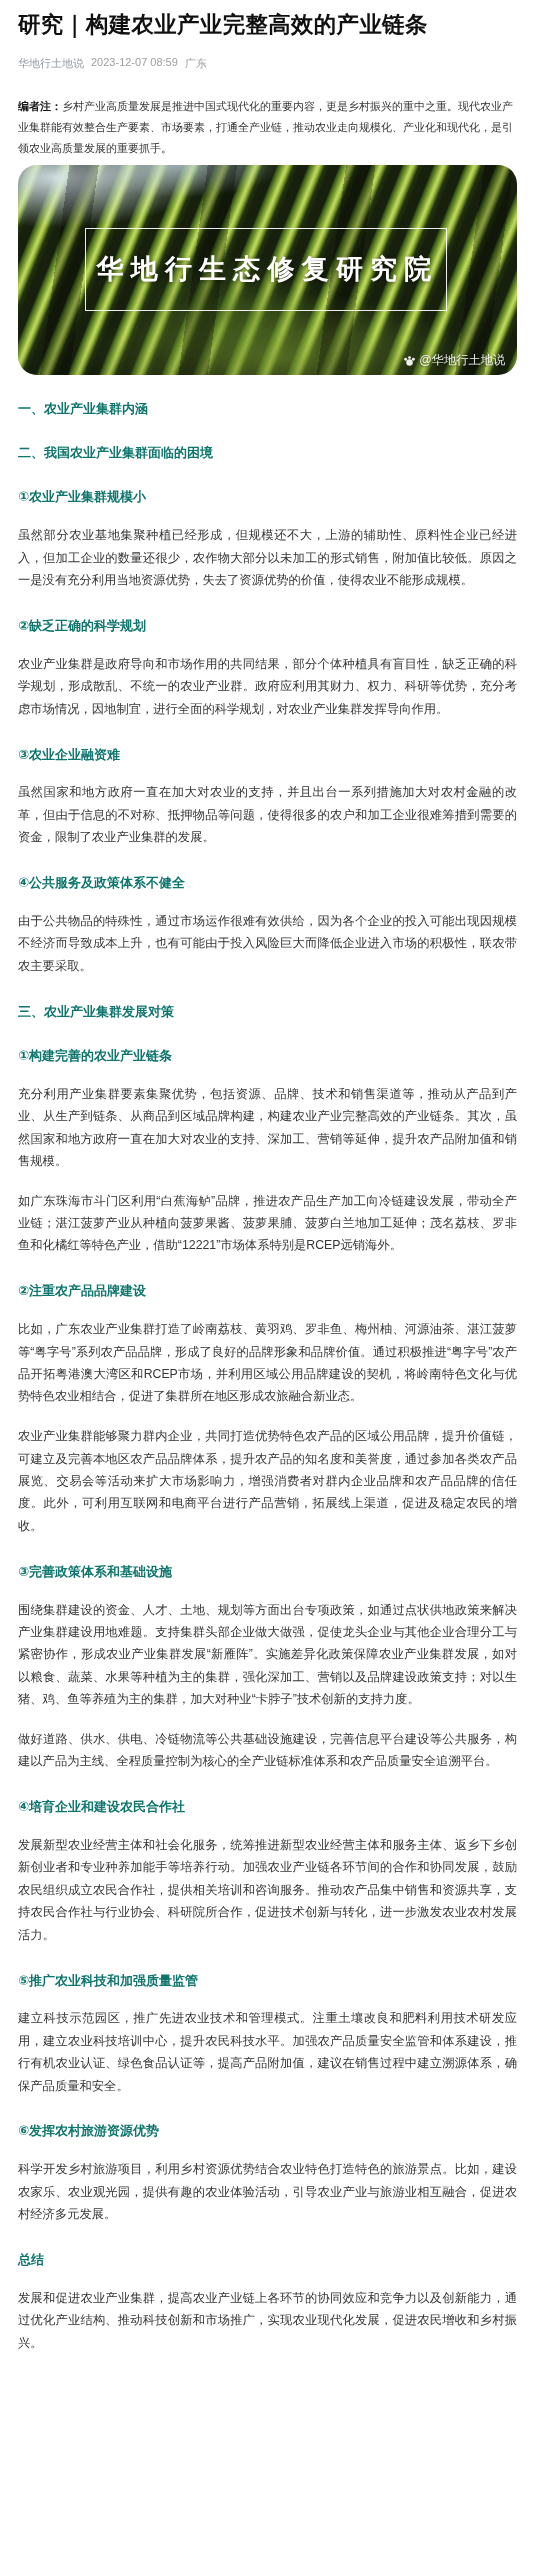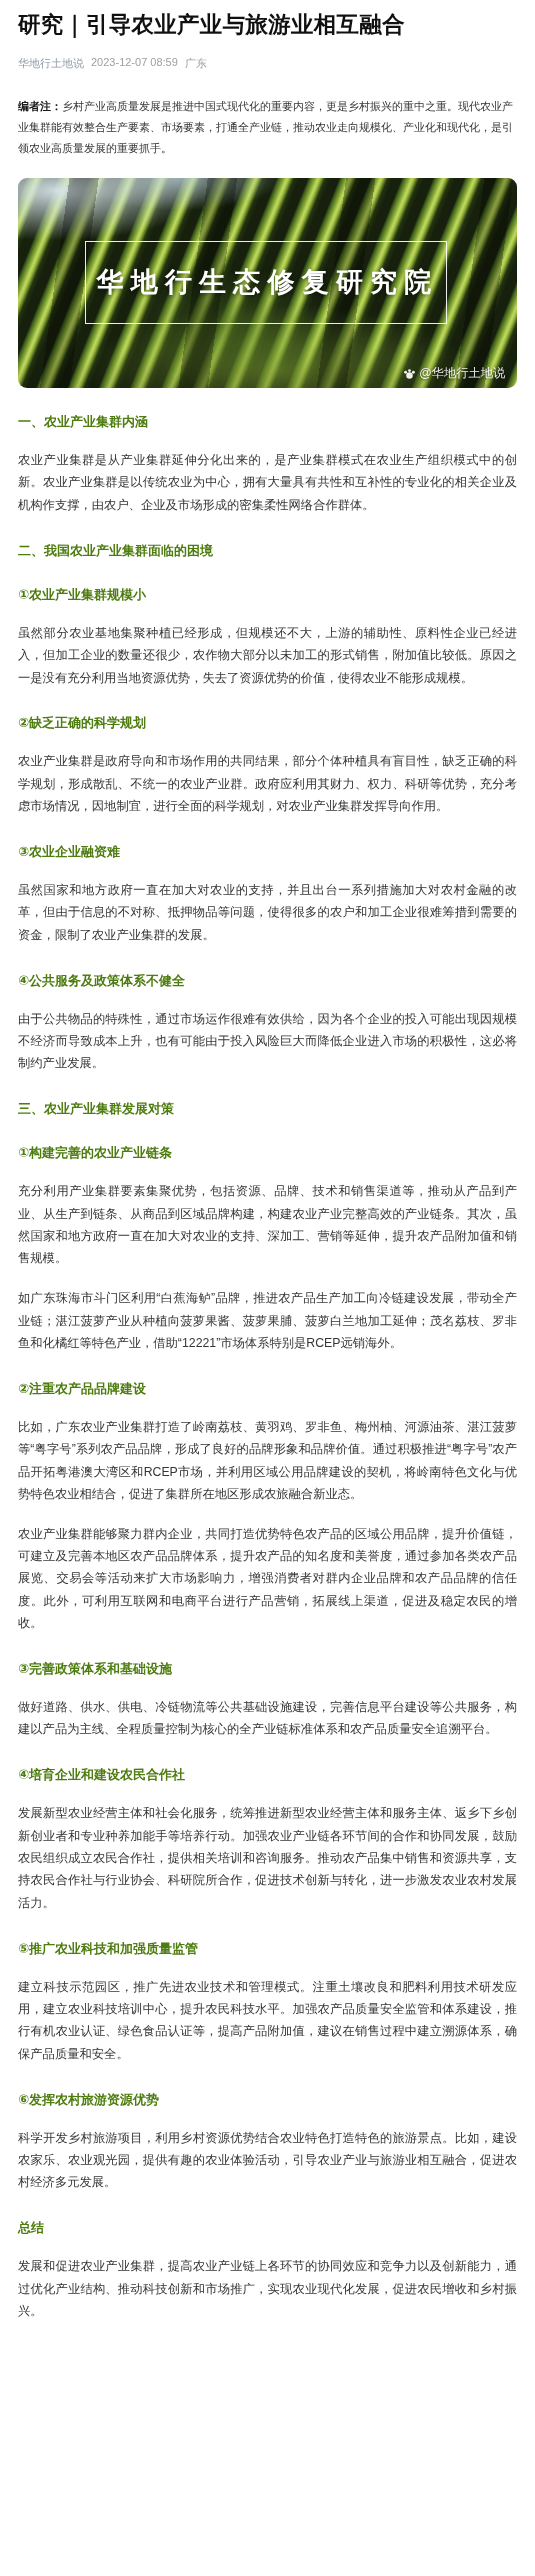--- a/index.html
+++ b/index.html
@@ -31,24 +31,24 @@
 
   p.note{
     margin:24.6px 0 0 0;
     font-size:11px;
     line-height:1.9;
     color:#353535;
   }
   p.note strong{color:#1a1a1a;}
 
   figure.hero{
-    margin:19px 0 0 0;
+    margin:6px 0 0 0;
     position:relative;
     height:210px;
-    border-radius:9px;
+    border-radius:19px;
     overflow:hidden;
     background:
       radial-gradient(ellipse 42% 34% at 8% 6%, rgba(216,229,236,0.95), rgba(216,229,236,0) 70%),
       radial-gradient(ellipse 30% 22% at 32% 0%, rgba(188,208,218,0.75), rgba(188,208,218,0) 70%),
       radial-gradient(ellipse 55% 45% at 52% 92%, rgba(154,193,62,0.55), rgba(154,193,62,0) 70%),
       repeating-linear-gradient(112deg,
         #16200d 0px, #16200d 8px,
         #3f5c1d 10px, #86ab33 14.5px,
         #c3d766 17.4px, #9fc23f 19.5px,
         #24330f 24px, #16200d 29px),
@@ -87,38 +87,38 @@
     color:rgba(255,255,255,0.93);
     font-size:12.3px;
     text-shadow:0 0.7px 2.2px rgba(0,0,0,0.5);
   }
   .hero .watermark svg{display:block;}
 
   .article-body{margin-top:5.8px;}
   .article-body h2{
     font-size:13px;
     font-weight:bold;
-    color:#4d7c0f;
+    color:#0f766e;
     line-height:1.5;
     margin:24.6px 0 17.4px 0;
   }
   .article-body p{
     font-size:12.3px;
     line-height:1.82;
     color:#353535;
     margin:17.4px 0;
     text-align:justify;
   }
 </style>
 </head>
 <body>
 
 <div class="page">
 
-  <h1 class="title">研究｜引导农业产业与旅游业相互融合</h1>
+  <h1 class="title">研究｜构建农业产业完整高效的产业链条</h1>
 
   <div class="byline">
     <span class="author">华地行土地说</span>
     <span class="meta">
       <span>2023-12-07 08:59</span>
       <span>广东</span>
     </span>
   </div>
 
   <p class="note"><strong>编者注：</strong><span>乡村产业高质量发展是推进中国式现代化的重要内容，更是乡村振兴的重中之重。现代农业产业集群能有效整合生产要素、市场要素，打通全产业链，推动农业走向规模化、产业化和现代化，是引领农业高质量发展的重要抓手。</span></p>
@@ -132,38 +132,38 @@
         <circle cx="4" cy="8" r="2.2" fill="#ffffff" opacity="0.93"></circle>
         <circle cx="10" cy="5.5" r="2.2" fill="#ffffff" opacity="0.93"></circle>
         <circle cx="16" cy="8" r="2.2" fill="#ffffff" opacity="0.93"></circle>
       </svg>
       <span>@华地行土地说</span>
     </div>
   </figure>
 
   <div class="article-body" id="article-body">
       <h2>一、农业产业集群内涵</h2>
-      <p>农业产业集群是从产业集群延伸分化出来的，是产业集群模式在农业生产组织模式中的创新。农业产业集群是以传统农业为中心，拥有大量具有共性和互补性的专业化的相关企业及机构作支撑，由农户、企业及市场形成的密集柔性网络合作群体。</p>
       <h2>二、我国农业产业集群面临的困境</h2>
       <h2>①农业产业集群规模小</h2>
       <p>虽然部分农业基地集聚种植已经形成，但规模还不大，上游的辅助性、原料性企业已经进入，但加工企业的数量还很少，农作物大部分以未加工的形式销售，附加值比较低。原因之一是没有充分利用当地资源优势，失去了资源优势的价值，使得农业不能形成规模。</p>
       <h2>②缺乏正确的科学规划</h2>
       <p>农业产业集群是政府导向和市场作用的共同结果，部分个体种植具有盲目性，缺乏正确的科学规划，形成散乱、不统一的农业产业群。政府应利用其财力、权力、科研等优势，充分考虑市场情况，因地制宜，进行全面的科学规划，对农业产业集群发挥导向作用。</p>
       <h2>③农业企业融资难</h2>
       <p>虽然国家和地方政府一直在加大对农业的支持，并且出台一系列措施加大对农村金融的改革，但由于信息的不对称、抵押物品等问题，使得很多的农户和加工企业很难筹措到需要的资金，限制了农业产业集群的发展。</p>
       <h2>④公共服务及政策体系不健全</h2>
-      <p>由于公共物品的特殊性，通过市场运作很难有效供给，因为各个企业的投入可能出现因规模不经济而导致成本上升，也有可能由于投入风险巨大而降低企业进入市场的积极性，这必将制约产业发展。</p>
+      <p>由于公共物品的特殊性，通过市场运作很难有效供给，因为各个企业的投入可能出现因规模不经济而导致成本上升，也有可能由于投入风险巨大而降低企业进入市场的积极性，联农带农主要采取。</p>
       <h2>三、农业产业集群发展对策</h2>
       <h2>①构建完善的农业产业链条</h2>
       <p>充分利用产业集群要素集聚优势，包括资源、品牌、技术和销售渠道等，推动从产品到产业、从生产到链条、从商品到区域品牌构建，构建农业产业完整高效的产业链条。其次，虽然国家和地方政府一直在加大对农业的支持、深加工、营销等延伸，提升农产品附加值和销售规模。</p>
       <p>如广东珠海市斗门区利用“白蕉海鲈”品牌，推进农产品生产加工向冷链建设发展，带动全产业链；湛江菠萝产业从种植向菠萝果酱、菠萝果脯、菠萝白兰地加工延伸；茂名荔枝、罗非鱼和化橘红等特色产业，借助“12221”市场体系特别是RCEP远销海外。</p>
       <h2>②注重农产品品牌建设</h2>
       <p>比如，广东农业产业集群打造了岭南荔枝、黄羽鸡、罗非鱼、梅州柚、河源油茶、湛江菠萝等“粤字号”系列农产品品牌，形成了良好的品牌形象和品牌价值。通过积极推进“粤字号”农产品开拓粤港澳大湾区和RCEP市场，并利用区域公用品牌建设的契机，将岭南特色文化与优势特色农业相结合，促进了集群所在地区形成农旅融合新业态。</p>
       <p>农业产业集群能够聚力群内企业，共同打造优势特色农产品的区域公用品牌，提升价值链，可建立及完善本地区农产品品牌体系，提升农产品的知名度和美誉度，通过参加各类农产品展览、交易会等活动来扩大市场影响力，增强消费者对群内企业品牌和农产品品牌的信任度。此外，可利用互联网和电商平台进行产品营销，拓展线上渠道，促进及稳定农民的增收。</p>
       <h2>③完善政策体系和基础设施</h2>
+      <p>围绕集群建设的资金、人才、土地、规划等方面出台专项政策，如通过点状供地政策来解决产业集群建设用地难题。支持集群头部企业做大做强，促使龙头企业与其他企业合理分工与紧密协作，形成农业产业集群发展“新雁阵”。实施差异化政策保障农业产业集群发展，如对以粮食、蔬菜、水果等种植为主的集群，强化深加工、营销以及品牌建设政策支持；对以生猪、鸡、鱼等养殖为主的集群，加大对种业“卡脖子”技术创新的支持力度。</p>
       <p>做好道路、供水、供电、冷链物流等公共基础设施建设，完善信息平台建设等公共服务，构建以产品为主线、全程质量控制为核心的全产业链标准体系和农产品质量安全追溯平台。</p>
       <h2>④培育企业和建设农民合作社</h2>
       <p>发展新型农业经营主体和社会化服务，统筹推进新型农业经营主体和服务主体、返乡下乡创新创业者和专业种养加能手等培养行动。加强农业产业链各环节间的合作和协同发展，鼓励农民组织成立农民合作社，提供相关培训和咨询服务。推动农产品集中销售和资源共享，支持农民合作社与行业协会、科研院所合作，促进技术创新与转化，进一步激发农业农村发展活力。</p>
       <h2>⑤推广农业科技和加强质量监管</h2>
       <p>建立科技示范园区，推广先进农业技术和管理模式。注重土壤改良和肥料利用技术研发应用，建立农业科技培训中心，提升农民科技水平。加强农产品质量安全监管和体系建设，推行有机农业认证、绿色食品认证等，提高产品附加值，建议在销售过程中建立溯源体系，确保产品质量和安全。</p>
       <h2>⑥发挥农村旅游资源优势</h2>
       <p>科学开发乡村旅游项目，利用乡村资源优势结合农业特色打造特色的旅游景点。比如，建设农家乐、农业观光园，提供有趣的农业体验活动，引导农业产业与旅游业相互融合，促进农村经济多元发展。</p>
       <h2>总结</h2>
       <p>发展和促进农业产业集群，提高农业产业链上各环节的协同效应和竞争力以及创新能力，通过优化产业结构、推动科技创新和市场推广，实现农业现代化发展，促进农民增收和乡村振兴。</p>
     </div>

